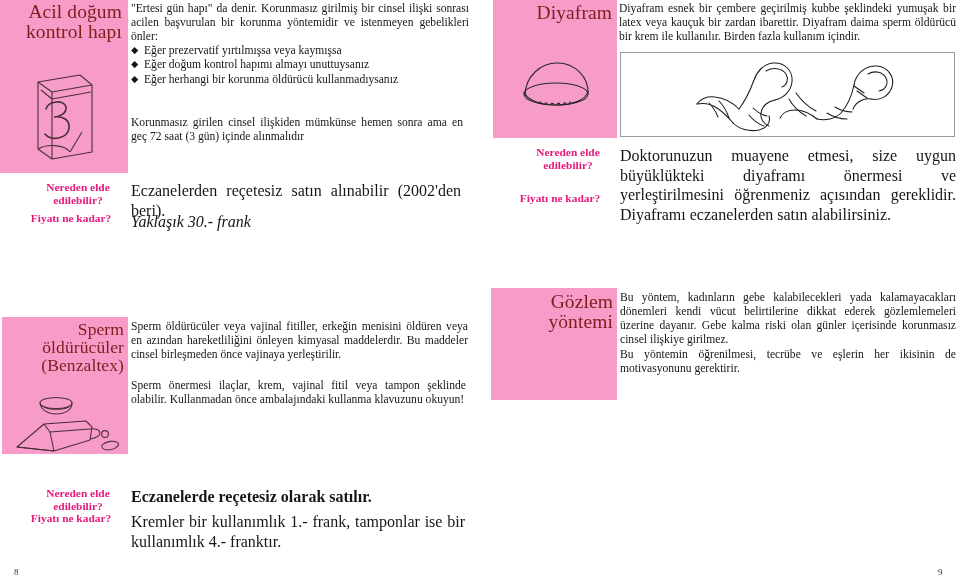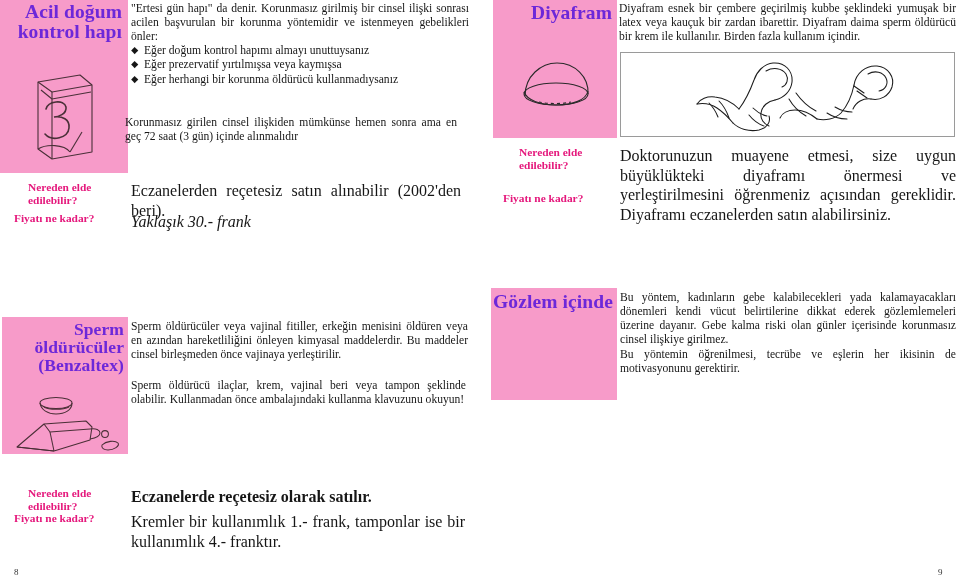--- a/index.html
+++ b/index.html
@@ -16,40 +16,40 @@
   }
 
   .page { position: absolute; inset: 0; }
 
   
   .pink-box {
     position: absolute;
     background: #f79bc9;
   }
   .pink-title {
-    color: #6d28d9;
-    font-weight: bold;
+    color: #7f1d1d;
+    font-weight: normal;
     text-align: right;
     line-height: 1.02;
     letter-spacing: .1px;
   }
   .body-text {
     position: absolute;
     text-align: justify;
     text-justify: inter-word;
     font-size: 11.6px;
     line-height: 1.22;
     color: #161616;
   }
   .qlabel {
     position: absolute;
     color: #e5187c;
     font-weight: bold;
     font-size: 11.4px;
-    text-align: left;
+    text-align: center;
     line-height: 1.18;
   }
   .qvalue {
     position: absolute;
     font-size: 16px;
     line-height: 1.22;
     text-align: justify;
     color: #161616;
   }
   .bullets {
@@ -89,21 +89,21 @@
 
   #box-sperm     { left: 2px;   top: 317px; width: 126px; height: 137px; }
   #title-sperm   { position:absolute; right: 4px; top: 4px; width: 122px; font-size: 17.5px; padding-left: 6px; }
   #art-sperm     { position:absolute; left: 12px; top: 78px; }
 
   #box-gozlem    { left: 491px; top: 288px; width: 126px; height: 112px; }
   #title-gozlem  { position:absolute; right: 4px; top: 4px; width: 122px; font-size: 19.5px; }
 
   #txt-acil      { left: 131px; top: 2px;  width: 338px; }
   #bul-acil      { left: 131px; top: 44px; width: 340px; }
-  #txt-acil-2    { left: 125px; top: 116px; width: 332px; }
+  #txt-acil-2    { left: 131px; top: 116px; width: 332px; }
 
   #txt-diyafram  { left: 619px; top: 2px;  width: 337px; }
   #frame-diyafram{ left: 620px; top: 52px; width: 335px; height: 85px; }
 
   #lbl-acil-ned  { left: 28px; top: 181px; width: 100px; }
   #val-acil-ned  { left: 131px; top: 181px; width: 330px; }
   #lbl-acil-fiy  { left: 14px; top: 212px; width: 114px; }
   #val-acil-fiy  { left: 131px; top: 212px; width: 200px; font-style: italic; }
 
   #lbl-diy-ned   { left: 519px; top: 146px; width: 98px; }
@@ -146,24 +146,24 @@
                    C38 72, 22 76, 15 68"></path>
         </g>
       </svg>
     </div>
   </div>
 
   <div class="body-text" id="txt-acil">"Ertesi gün hapı" da denir. Korunmasız girilmiş bir cinsel ilişki sonrası acilen başvurulan bir korunma yöntemidir ve istenmeyen gebelikleri önler:</div>
 
   <div class="bullets" id="bul-acil">
     <div class="row">
+      <span class="dia">◆</span><span>Eğer prezervatif yırtılmışsa veya kaymışsa</span>
+    </div>
+    <div class="row">
       <span class="dia">◆</span><span>Eğer doğum kontrol hapımı almayı unuttuysanız</span>
-    </div>
-    <div class="row">
-      <span class="dia">◆</span><span>Eğer prezervatif yırtılmışsa veya kaymışsa</span>
     </div>
     <div class="row">
       <span class="dia">◆</span><span>Eğer herhangi bir korunma öldürücü kullanmadıysanız</span>
     </div>
   </div>
 
   <div class="body-text" id="txt-acil-2">Korunmasız girilen cinsel ilişkiden mümkünse hemen sonra ama en geç 72 saat (3 gün) içinde alınmalıdır</div>
 
   <div class="qlabel" id="lbl-acil-ned">Nereden elde edilebilir?</div>
   <div class="qvalue" id="val-acil-ned">Eczanelerden reçetesiz satın alınabilir (2002'den beri).</div>
@@ -243,30 +243,30 @@
           <path d="M76 34 C82 33, 86 35, 86 38 C86 41, 82 43, 76 44"></path>
           <circle cx="91" cy="39" r="3.4"></circle>
 
           <path d="M88 50 C92 46, 101 45, 104 48 C106 51, 100 55, 94 55 C90 55, 87 53, 88 50 Z"></path>
         </g>
       </svg>
     </div>
   </div>
 
   <div class="body-text" id="txt-sperm-1">Sperm öldürücüler veya vajinal fitiller, erkeğin menisini öldüren veya en azından hareketliliğini önleyen kimyasal maddelerdir. Bu maddeler cinsel birleşmeden önce vajinaya yerleştirilir.</div>
-  <div class="body-text" id="txt-sperm-2">Sperm öldürücü ilaçlar, krem, vajinal beri veya tampon şeklinde olabilir. Kullanmadan önce ambalajındaki kullanma klavuzunu okuyun!</div>
+  <div class="body-text" id="txt-sperm-2">Sperm önermesi ilaçlar, krem, vajinal fitil veya tampon şeklinde olabilir. Kullanmadan önce ambalajındaki kullanma klavuzunu okuyun!</div>
 
   <div class="qlabel" id="lbl-sp-ned">Nereden elde edilebilir?</div>
   <div class="qvalue" id="val-sp-ned">Eczanelerde reçetesiz olarak satılır.</div>
 
   <div class="qlabel" id="lbl-sp-fiy">Fiyatı ne kadar?</div>
   <div class="qvalue" id="val-sp-fiy">Kremler bir kullanımlık 1.- frank, tamponlar ise bir kullanımlık 4.- franktır.</div>
 
   <div class="pink-box" id="box-gozlem">
-    <div class="pink-title" id="title-gozlem">Gözlem içinde</div>
+    <div class="pink-title" id="title-gozlem">Gözlem yöntemi</div>
   </div>
 
   <div class="body-text" id="txt-gozlem">
     <div>Bu yöntem, kadınların gebe kalabilecekleri yada kalamayacakları dönemleri kendi vücut belirtilerine dikkat ederek gözlemlemeleri üzerine dayanır. Gebe kalma riski olan günler içerisinde korunmasız cinsel ilişkiye girilmez.</div>
     <div>Bu yöntemin öğrenilmesi, tecrübe ve eşlerin her ikisinin de motivasyonunu gerektirir.</div>
   </div>
 
   <div class="pagenum" id="pn-left">8</div>
   <div class="pagenum" id="pn-right">9</div>
 

